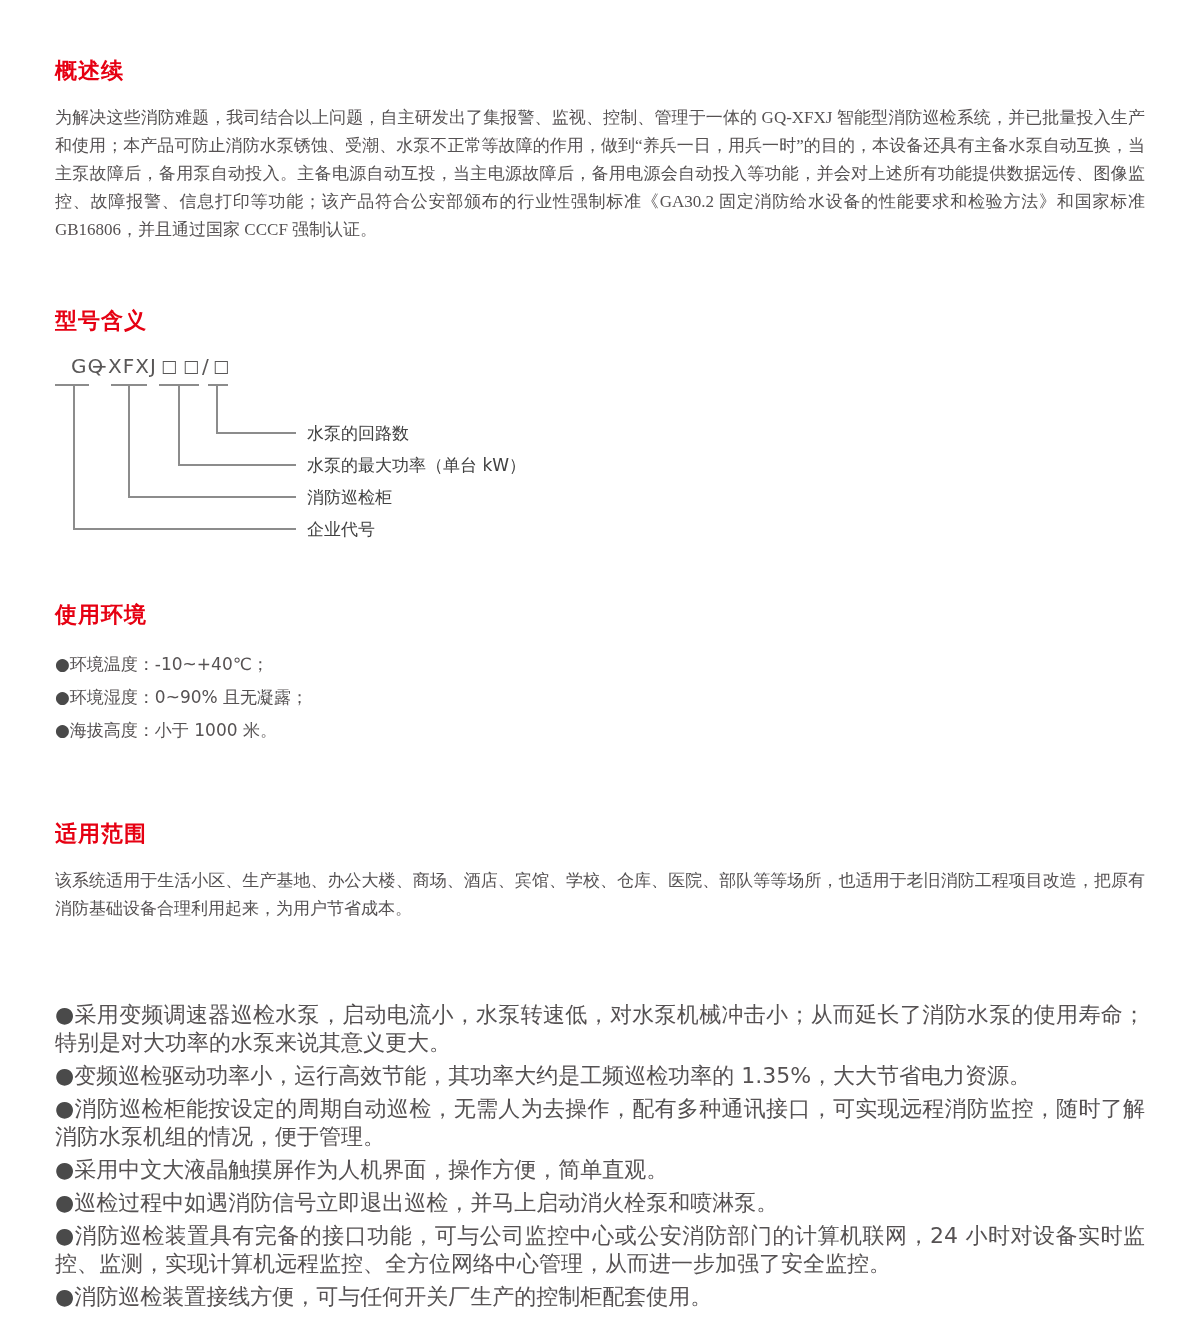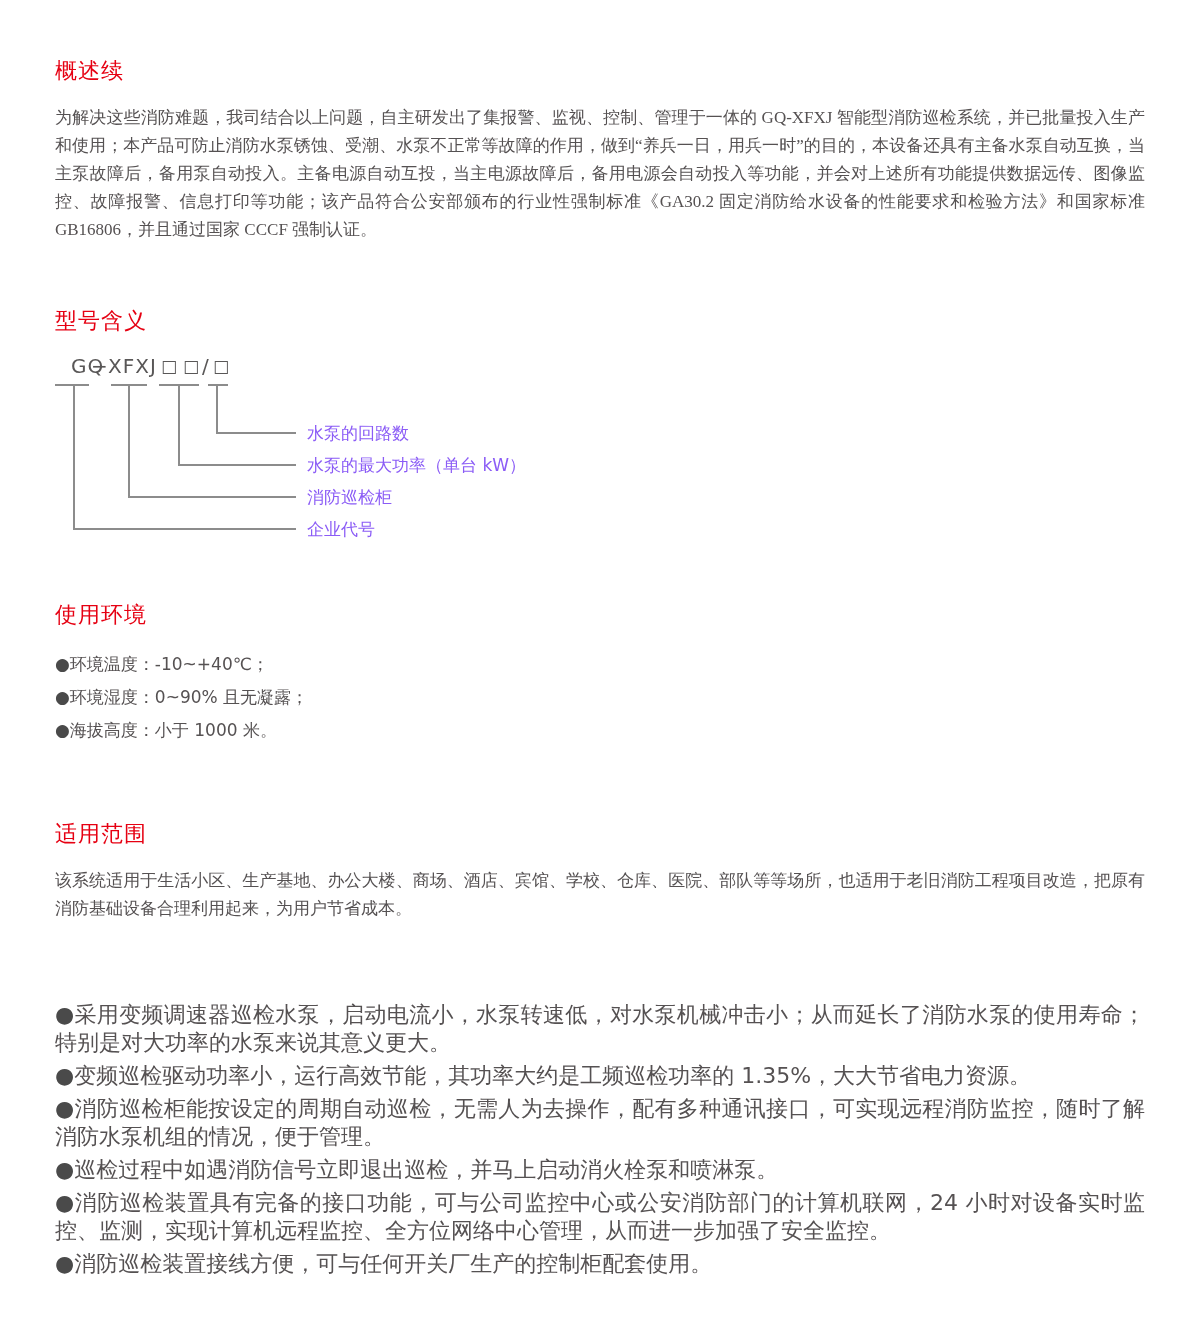--- a/index.html
+++ b/index.html
@@ -8,21 +8,21 @@
     width: 1200px;
     min-height: 1343px;
     font-family: "DejaVu Sans", "Liberation Sans", sans-serif;
     color: #555152;
   }
   .page { padding: 48px 55px 40px 55px; }
 
   h2.sec-title {
     color: #e60012;
     font-size: 22px;
-    font-weight: 400;
+    font-weight: 700;
     letter-spacing: 1px;
     margin-bottom: 18px;
   }
   .body-text {
     font-size: 17px;
     line-height: 28px;
     text-align: justify;
     color: #555152;
     font-family: Liberation Serif, serif;
   }
@@ -51,21 +51,21 @@
   .code-part.boxes { font-size: 17px; top: 2px; letter-spacing: 6px; }
   .bar { position: absolute; background: #8c8c8c; }
   .bar.u { top: 30px; height: 2px; }
   .bar.v { width: 2px; }
   .bar.h { height: 2px; }
   .dlabel {
     position: absolute;
     left: 252px;
     transform: translateY(-50%);
     font-size: 17px;
-    color: #8b5cf6;
+    color: #404040;
     white-space: nowrap;
   }
 
   
   .li {
     font-size: 17px;
     line-height: 33px;
     color: #555152;
   }
   .feat {
@@ -129,18 +129,19 @@
 
   <section class="sec-scope">
     <h2 class="sec-title">适用范围</h2>
     <p class="body-text">该系统适用于生活小区、生产基地、办公大楼、商场、酒店、宾馆、学校、仓库、医院、部队等等场所，也适用于老旧消防工程项目改造，把原有消防基础设备合理利用起来，为用户节省成本。</p>
   </section>
 
   <section class="sec-features">
     <p class="feat"><span class="blt">●</span><span>采用变频调速器巡检水泵，启动电流小，水泵转速低，对水泵机械冲击小；从而延长了消防水泵的使用寿命；特别是对大功率的水泵来说其意义更大。</span></p>
     <p class="feat"><span class="blt">●</span><span>变频巡检驱动功率小，运行高效节能，其功率大约是工频巡检功率的 1.35%，大大节省电力资源。</span></p>
     <p class="feat"><span class="blt">●</span><span>消防巡检柜能按设定的周期自动巡检，无需人为去操作，配有多种通讯接口，可实现远程消防监控，随时了解消防水泵机组的情况，便于管理。</span></p>
+    <p class="feat"><span class="blt">●</span><span>采用中文大液晶触摸屏作为人机界面，操作方便，简单直观。</span></p>
     <p class="feat"><span class="blt">●</span><span>巡检过程中如遇消防信号立即退出巡检，并马上启动消火栓泵和喷淋泵。</span></p>
     <p class="feat"><span class="blt">●</span><span>消防巡检装置具有完备的接口功能，可与公司监控中心或公安消防部门的计算机联网，24 小时对设备实时监控、监测，实现计算机远程监控、全方位网络中心管理，从而进一步加强了安全监控。</span></p>
     <p class="feat"><span class="blt">●</span><span>消防巡检装置接线方便，可与任何开关厂生产的控制柜配套使用。</span></p>
   </section>
 
 </div>
 
 </body></html>

